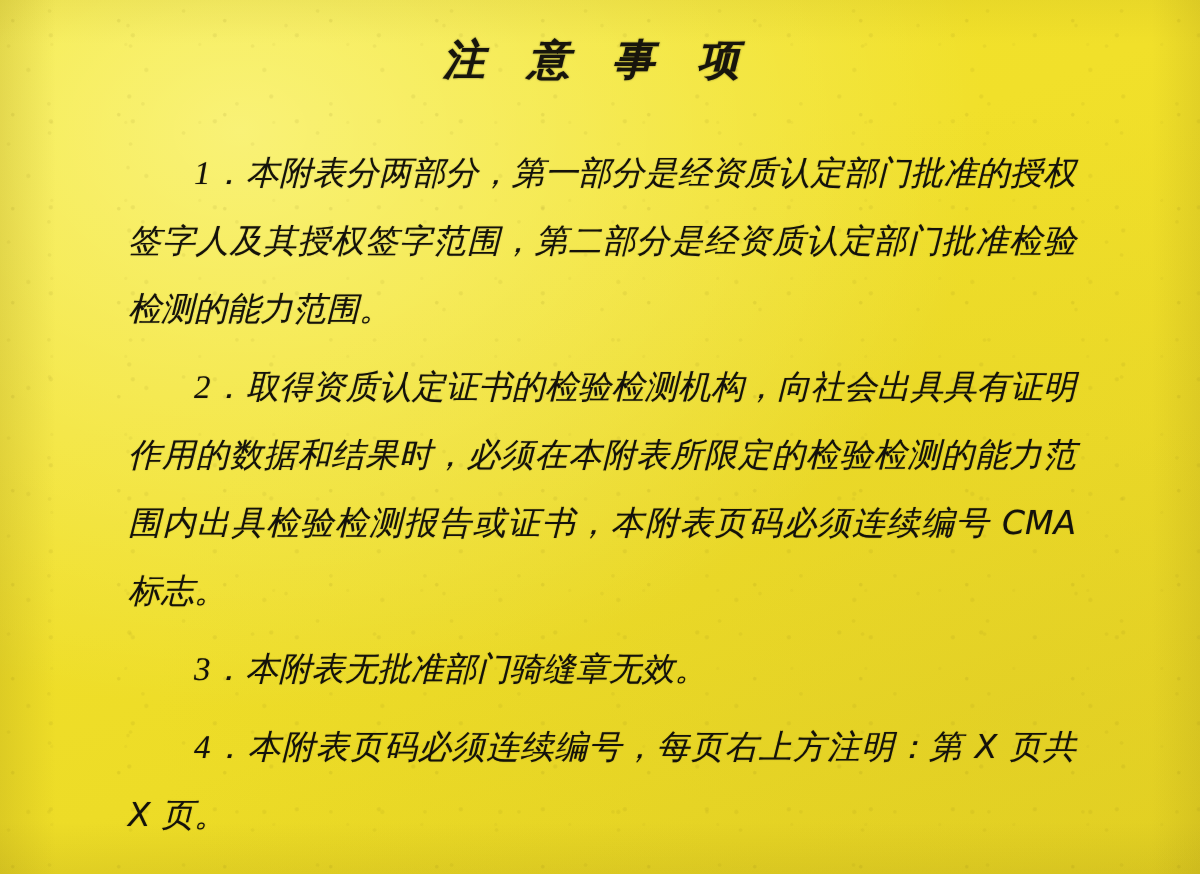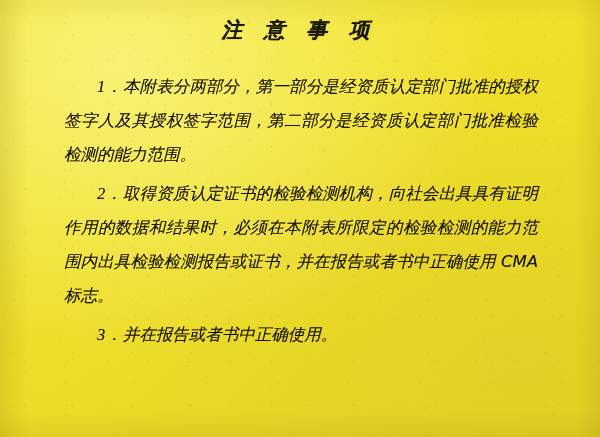--- a/index.html
+++ b/index.html
@@ -101,23 +101,26 @@
 
     <h1 class="doc-title">注 意 事 项</h1>
 
     <div class="body-block">
 
       <p class="para">
         <span class="indent"></span><span class="latin">1．</span><span>本附表分两部分，第一部分是经资质认定部门批准的授权签字人及其授权签字范围，第二部分是经资质认定部门批准检验检测的能力范围。</span>
       </p>
 
       <p class="para">
-        <span class="indent"></span><span class="latin">2．</span><span>取得资质认定证书的检验检测机构，向社会出具具有证明作用的数据和结果时，必须在本附表所限定的检验检测的能力范围内出具检验检测报告或证书，并在报告或者书中正确使用 CMA 标志。</span>
+        <span class="indent"></span><span class="latin">2．</span><span>取得资质认定证书的检验检测机构，向社会出具具有证明作用的数据和结果时，必须在本附表所限定的检验检测的能力范围内出具检验检测报告或证书，本附表页码必须连续编号 CMA 标志。</span>
       </p>
 
       <p class="para">
-        <span class="indent"></span><span class="latin">3．</span><span>并在报告或者书中正确使用。</span>
+        <span class="indent"></span><span class="latin">3．</span><span>本附表无批准部门骑缝章无效。</span>
       </p>
 
+      <p class="para">
+        <span class="indent"></span><span class="latin">4．</span><span>本附表页码必须连续编号，每页右上方注明：第 X 页共 X 页。</span>
+      </p>
 
     </div>
   </div>
 </div>
 
 </body></html>

